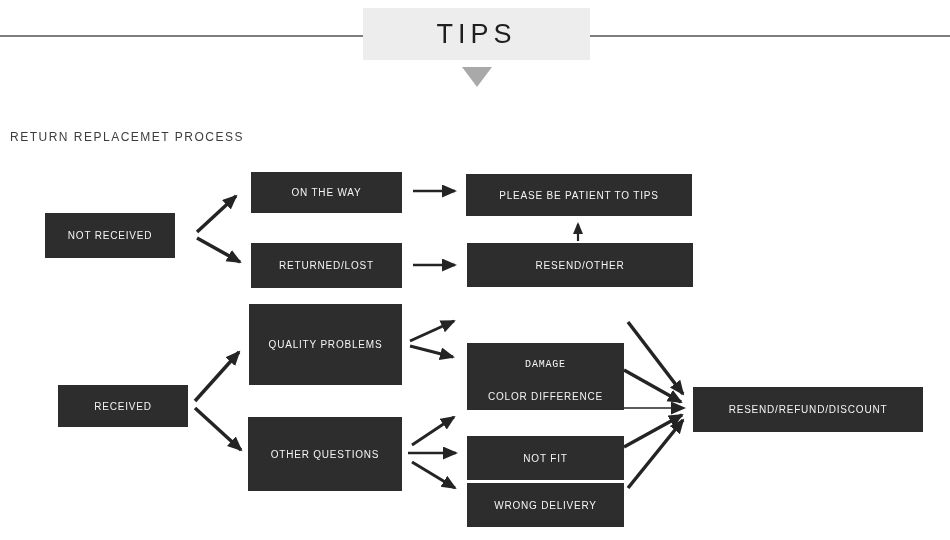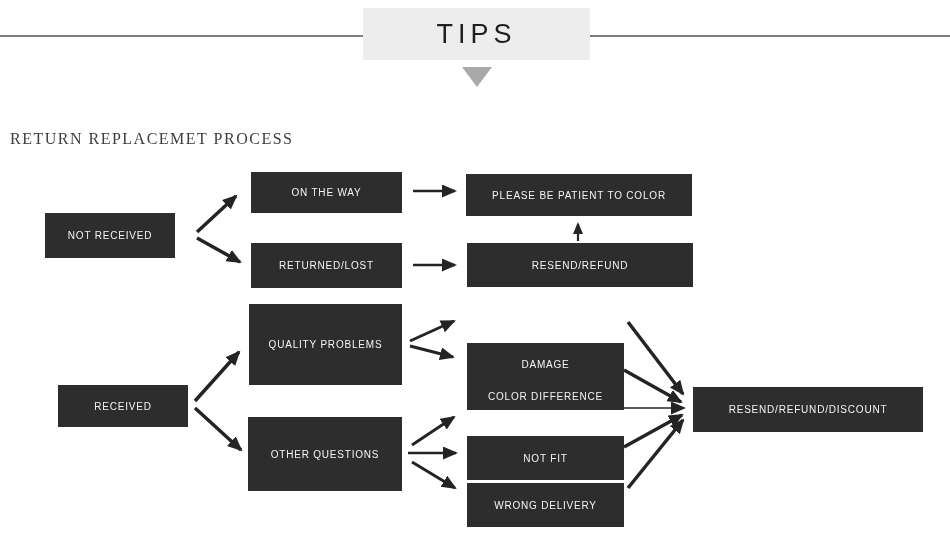--- a/index.html
+++ b/index.html
@@ -22,21 +22,21 @@
     font-size: 27px; letter-spacing: 5px; color: var(--header-text, #1f1f1f);
     z-index: 2;
   }
   .triangle {
     position: absolute; left: 462px; top: 67px; width: 0; height: 0;
     border-left: 15px solid transparent; border-right: 15px solid transparent;
     border-top: 20px solid var(--triangle, #a9a9a9);
   }
   .process-title {
     position: absolute; left: 10px; top: 130px;
-    font-size: 16px; letter-spacing: 1.5px; color: var(--title-text, #3d3d3d); font-family: Liberation Serif, serif;
+    font-size: 12px; letter-spacing: 1.5px; color: var(--title-text, #3d3d3d);
   }
   .node {
     position: absolute;
     background: var(--node-bg, #2d2d2d);
     color: var(--node-text, #f5f5f5);
     display: flex; align-items: center; justify-content: center;
     font-size: 10px; letter-spacing: 0.8px; text-align: center;
     line-height: 1.1; white-space: nowrap;
   }
   svg.arrows { position: absolute; left: 0; top: 0; z-index: 1; }
@@ -87,24 +87,24 @@
       <line x1="624" y1="370" x2="681" y2="402" stroke-width="3.5" marker-end="url(#ah)"></line>
       <line x1="623" y1="408" x2="684" y2="408" stroke-width="1.6" marker-end="url(#ah)"></line>
       <line x1="624" y1="447" x2="682" y2="415" stroke-width="3.5" marker-end="url(#ah)"></line>
       <line x1="628" y1="488" x2="683" y2="420" stroke-width="3.5" marker-end="url(#ah)"></line>
     </g>
   </svg>
 
   <div class="node" style="left:45px;  top:213px; width:130px; height:45px;">NOT RECEIVED</div>
   <div class="node" style="left:251px; top:172px; width:151px; height:41px;">ON THE WAY</div>
   <div class="node" style="left:251px; top:243px; width:151px; height:45px;">RETURNED/LOST</div>
-  <div class="node" style="left:466px; top:174px; width:226px; height:42px;">PLEASE BE PATIENT TO COLOR</div>
-  <div class="node" style="left:467px; top:243px; width:226px; height:44px;">RESEND/REFUND</div>
+  <div class="node" style="left:466px; top:174px; width:226px; height:42px;">PLEASE BE PATIENT TO TIPS</div>
+  <div class="node" style="left:467px; top:243px; width:226px; height:44px;">RESEND/OTHER</div>
   <div class="node" style="left:249px; top:304px; width:153px; height:81px;">QUALITY PROBLEMS</div>
   <div class="node" style="left:58px;  top:385px; width:130px; height:42px;">RECEIVED</div>
   <div class="node" style="left:248px; top:417px; width:154px; height:74px;">OTHER QUESTIONS</div>
-  <div class="node" style="left:467px; top:343px; width:157px; height:43px;">DAMAGE</div>
+  <div class="node" style="left:467px; top:343px; width:157px; height:43px;font-family:Liberation Mono, monospace;">DAMAGE</div>
   <div class="node" style="left:467px; top:382px; width:157px; height:28px;">COLOR DIFFERENCE</div>
   <div class="node" style="left:467px; top:436px; width:157px; height:44px;">NOT FIT</div>
   <div class="node" style="left:467px; top:483px; width:157px; height:44px;">WRONG DELIVERY</div>
   <div class="node" style="left:693px; top:387px; width:230px; height:45px;">RESEND/REFUND/DISCOUNT</div>
 
 </div>
 
 </body></html>

